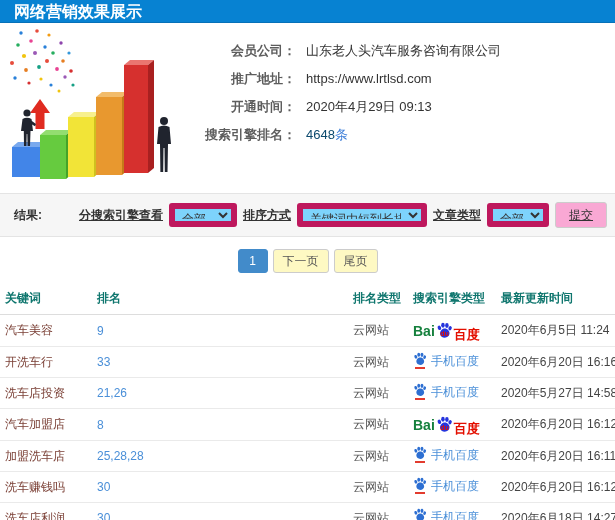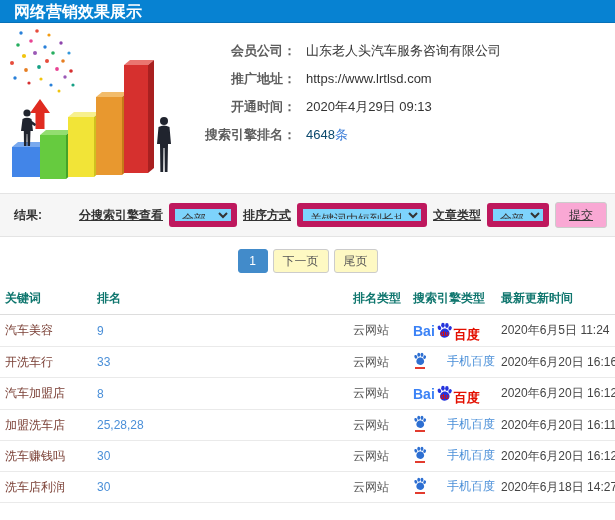--- a/index.html
+++ b/index.html
@@ -42,27 +42,27 @@
   table { width:100%; border-collapse:collapse; font-size:12px; table-layout:fixed; }
   th { text-align:left; font-weight:bold; color:#0f766e; padding:7px 4px 7px 5px; border-bottom:1px solid #ddd; }
   td { padding:5px 4px 5px 5px; border-bottom:1px solid #eaeaea; height:27px; vertical-align:middle;
        overflow:hidden; white-space:nowrap; }
   td.kw { color:#7b4036; }
   td.rank a { color:#4a8fd8; text-decoration:none; cursor:pointer; }
   td.rtype { color:#555;margin-top:28px; }
   td.time { color:#444; }
   
   .baidu-logo { display:none; align-items:center; line-height:1; }
-  .baidu-logo .bai { color:#3b82f6; font-size:14px; font-weight:bold; }
+  .baidu-logo .bai { color:#15803d; font-size:14px; font-weight:bold; }
   .baidu-logo .cn { color:#e30f00; font-size:13px; font-weight:bold;margin-top:8px; }
   .paw-wrap { position:relative; width:17px; height:17px; margin:0 1px; display:inline-block; }
   .paw-wrap svg { width:17px; height:17px; color:#2534dd; display:block; }
   .paw-wrap .du { position:absolute; left:4.5px; top:7.5px; font-size:7px; line-height:7px;
                   color:#e30f00; font-weight:bold; font-style:normal; }
-  .mobile-logo { display:none; align-items:center; gap:20px; color:#4a8fd8; line-height:1; }
+  .mobile-logo { display:none; align-items:center; gap:4px; color:#4a8fd8; line-height:1; }
   .mobile-icon { position:relative; width:14px; height:17px; display:inline-block; }
   .mobile-icon svg { width:14px; height:14px; color:#2d6fd2; display:block; }
   .mobile-icon::after { content:""; position:absolute; left:2px; right:2px; bottom:0; height:2px; background:#e23b2e; }
   td.engine[data-engine="baidu"] .baidu-logo { display:inline-flex; }
   td.engine[data-engine="baidu-mobile"] .mobile-logo { display:inline-flex; }
 </style>
 </head>
 <body>
 
 <svg width="0" height="0" style="position:absolute" aria-hidden="true">
@@ -247,20 +247,37 @@
                 <svg fill="currentColor">
                   <use href="#paw"></use>
                 </svg>
               </span>
               <span>手机百度</span>
             </span>
         </td>
         <td class="time">2020年6月20日 16:16</td>
       </tr>
       <tr>
+        <td class="kw">洗车店投资</td>
+        <td class="rank"><a>21,26</a></td>
+        <td class="rtype">云网站</td>
+        <td class="engine" data-engine="baidu-mobile">
+          
+          <span class="mobile-logo">
+              <span class="mobile-icon">
+                <svg fill="currentColor">
+                  <use href="#paw"></use>
+                </svg>
+              </span>
+              <span>手机百度</span>
+            </span>
+        </td>
+        <td class="time">2020年5月27日 14:58</td>
+      </tr>
+      <tr>
         <td class="kw">汽车加盟店</td>
         <td class="rank"><a>8</a></td>
         <td class="rtype">云网站</td>
         <td class="engine" data-engine="baidu">
           <span class="baidu-logo">
               <span class="bai">Bai</span>
               <span class="paw-wrap">
                 <svg fill="currentColor">
                   <use href="#paw"></use>
                 </svg>

